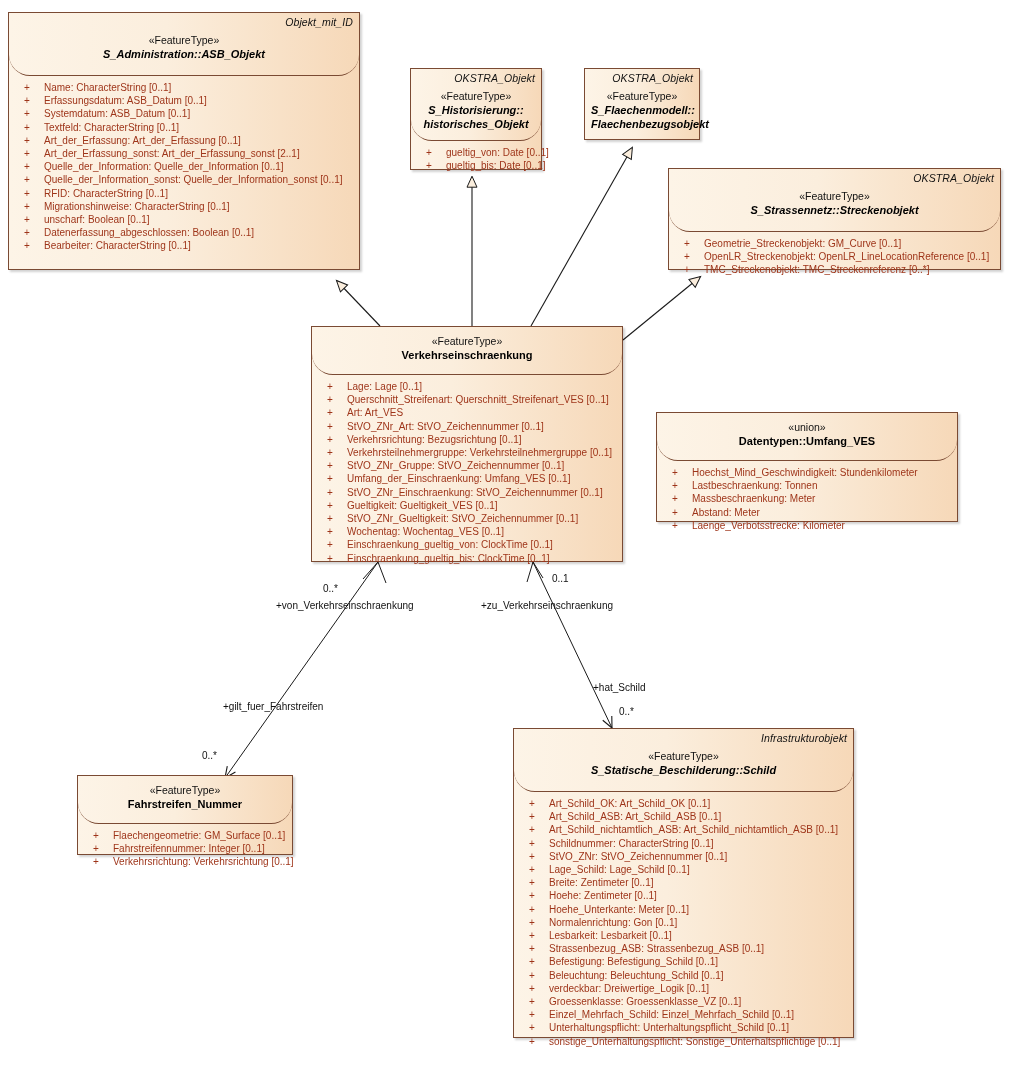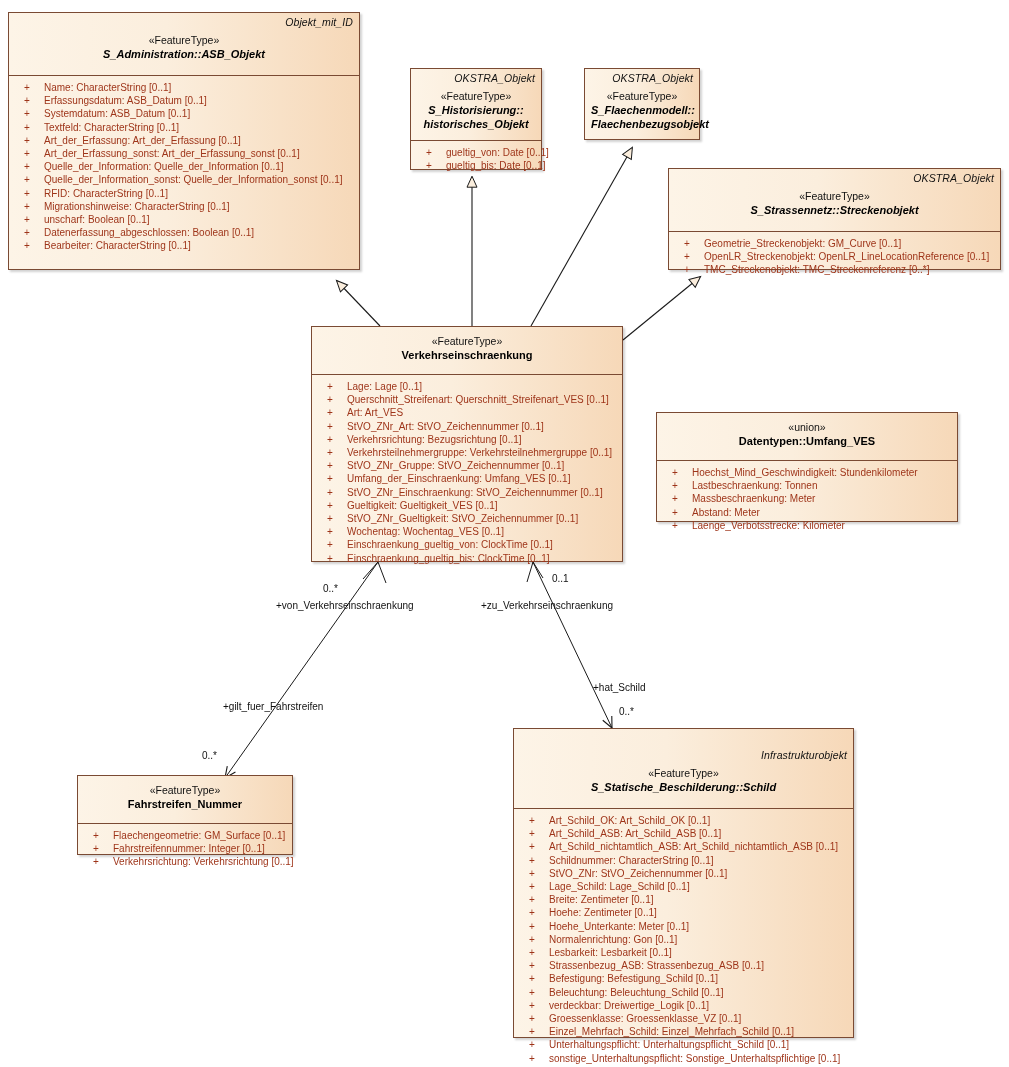--- a/index.html
+++ b/index.html
@@ -33,20 +33,21 @@
     background: linear-gradient(to right, #fdf4e7 0%, #fbeedd 45%, #f6d8b8 100%);
     box-shadow: 2px 2px 2px rgba(0,0,0,0.18);
     z-index: 5;
   }
   .uml-header {
     position: relative;
     padding: 4px 6px 6px 6px;
     text-align: center;
     border-bottom: 1px solid #7a4a33;
     color: #1a1a1a;
+    border-radius: 21px;
   }
   .uml-class.no-body > .uml-header {
     border-bottom: none;
   }
   .tagline {
     position: absolute;
     right: 6px;
     top: 3px;
     font-style: italic;
     font-size: 10.5px;
@@ -147,21 +148,21 @@
       <div class="classname">
         <span class="ns">S_Administration::</span><span class="classname italic">ASB_Objekt</span>
       </div>
     </div>
     <div class="uml-body">
         <div class="attr"><span class="vis">+</span><span>Name: CharacterString [0..1]</span></div>
         <div class="attr"><span class="vis">+</span><span>Erfassungsdatum: ASB_Datum [0..1]</span></div>
         <div class="attr"><span class="vis">+</span><span>Systemdatum: ASB_Datum [0..1]</span></div>
         <div class="attr"><span class="vis">+</span><span>Textfeld: CharacterString [0..1]</span></div>
         <div class="attr"><span class="vis">+</span><span>Art_der_Erfassung: Art_der_Erfassung [0..1]</span></div>
-        <div class="attr"><span class="vis">+</span><span>Art_der_Erfassung_sonst: Art_der_Erfassung_sonst [0..1]</span></div>
+        <div class="attr"><span class="vis">+</span><span>Art_der_Erfassung_sonst: Art_der_Erfassung_sonst [2..1]</span></div>
         <div class="attr"><span class="vis">+</span><span>Quelle_der_Information: Quelle_der_Information [0..1]</span></div>
         <div class="attr"><span class="vis">+</span><span>Quelle_der_Information_sonst: Quelle_der_Information_sonst [0..1]</span></div>
         <div class="attr"><span class="vis">+</span><span>RFID: CharacterString [0..1]</span></div>
         <div class="attr"><span class="vis">+</span><span>Migrationshinweise: CharacterString [0..1]</span></div>
         <div class="attr"><span class="vis">+</span><span>unscharf: Boolean [0..1]</span></div>
         <div class="attr"><span class="vis">+</span><span>Datenerfassung_abgeschlossen: Boolean [0..1]</span></div>
         <div class="attr"><span class="vis">+</span><span>Bearbeiter: CharacterString [0..1]</span></div>
       </div>
   </div>
 
@@ -253,21 +254,21 @@
       </div>
     </div>
     <div class="uml-body">
         <div class="attr"><span class="vis">+</span><span>Flaechengeometrie: GM_Surface [0..1]</span></div>
         <div class="attr"><span class="vis">+</span><span>Fahrstreifennummer: Integer [0..1]</span></div>
         <div class="attr"><span class="vis">+</span><span>Verkehrsrichtung: Verkehrsrichtung [0..1]</span></div>
       </div>
   </div>
 
   <div class="uml-class" style="left:513px; top:728px; width:341px; height:310px;">
-    <div class="uml-header" style="height:52px;margin-top:17px;">
+    <div class="uml-header" style="height:52px;">
       <div class="tagline">Infrastrukturobjekt</div>
       <div class="stereotype" style="margin-top:16px;">«FeatureType»</div>
       <div class="classname">
         <span class="ns">S_Statische_Beschilderung::</span><span class="classname italic">Schild</span>
       </div>
     </div>
     <div class="uml-body">
         <div class="attr"><span class="vis">+</span><span>Art_Schild_OK: Art_Schild_OK [0..1]</span></div>
         <div class="attr"><span class="vis">+</span><span>Art_Schild_ASB: Art_Schild_ASB [0..1]</span></div>
         <div class="attr"><span class="vis">+</span><span>Art_Schild_nichtamtlich_ASB: Art_Schild_nichtamtlich_ASB [0..1]</span></div>

